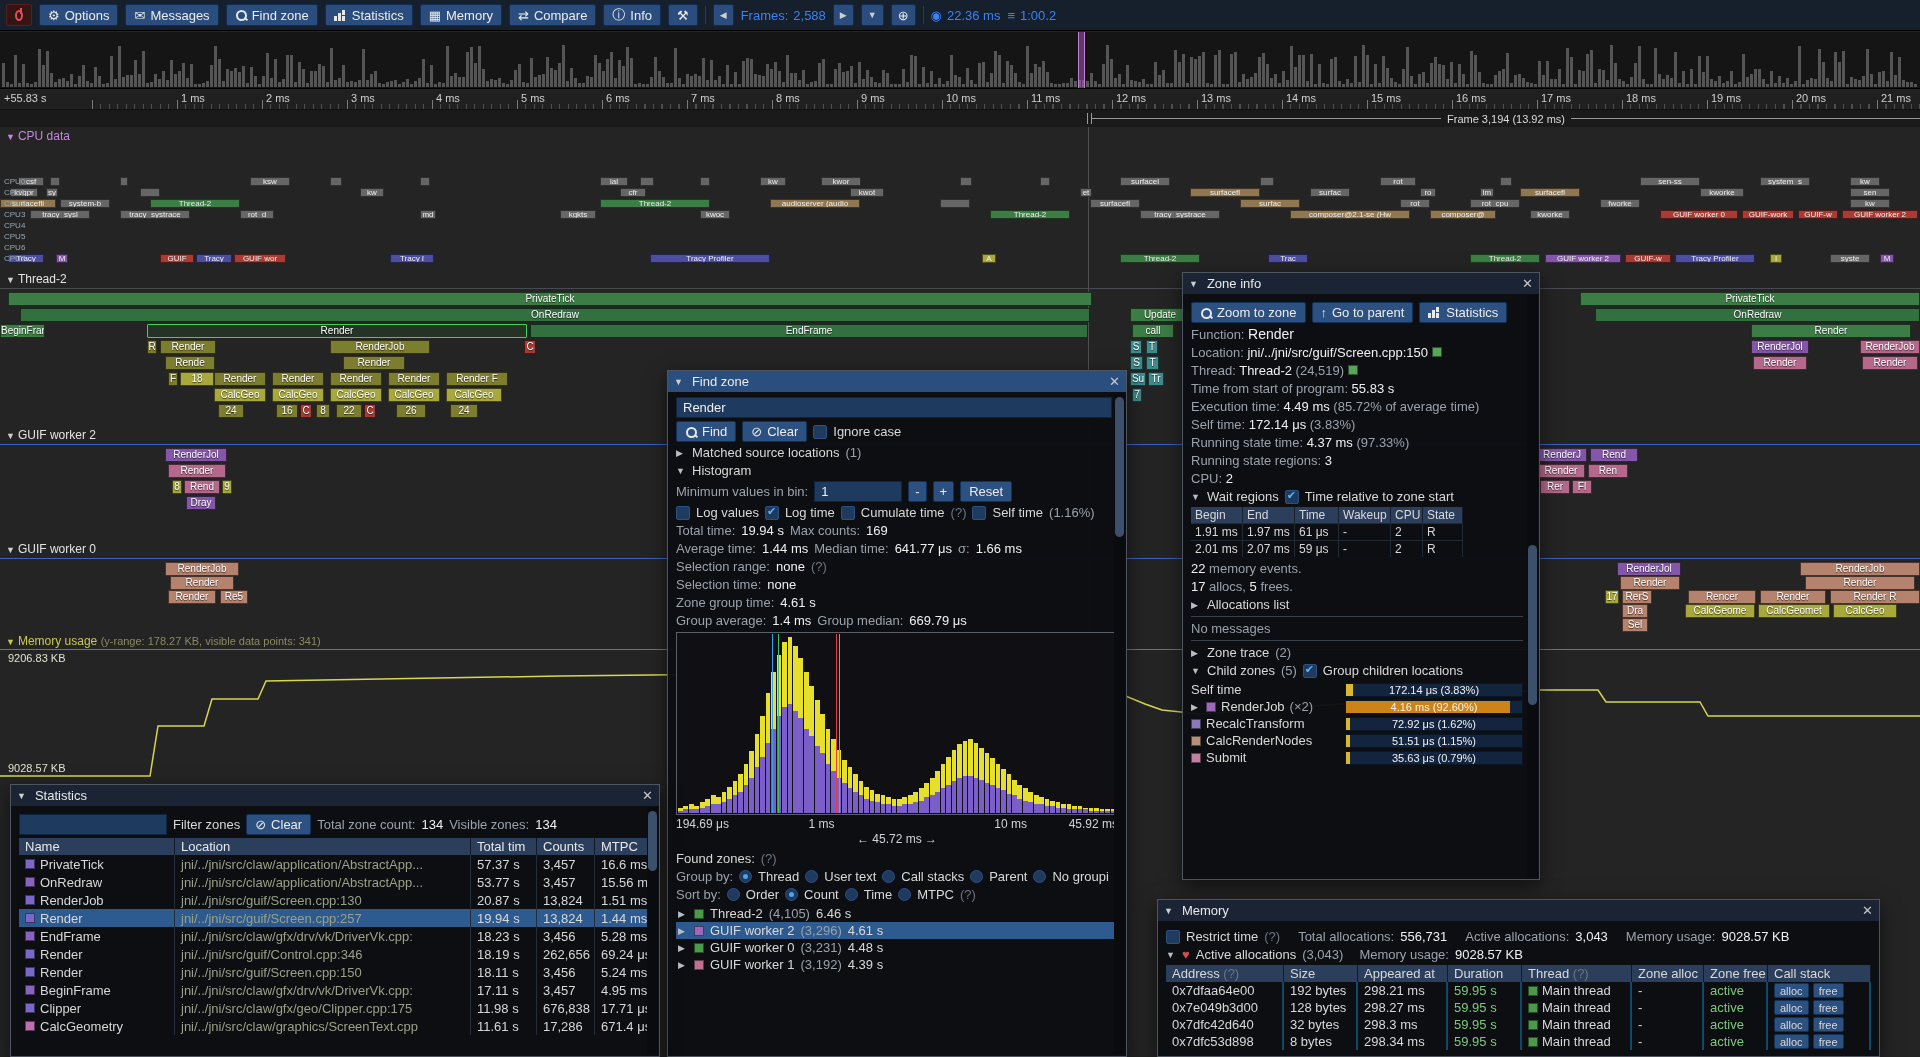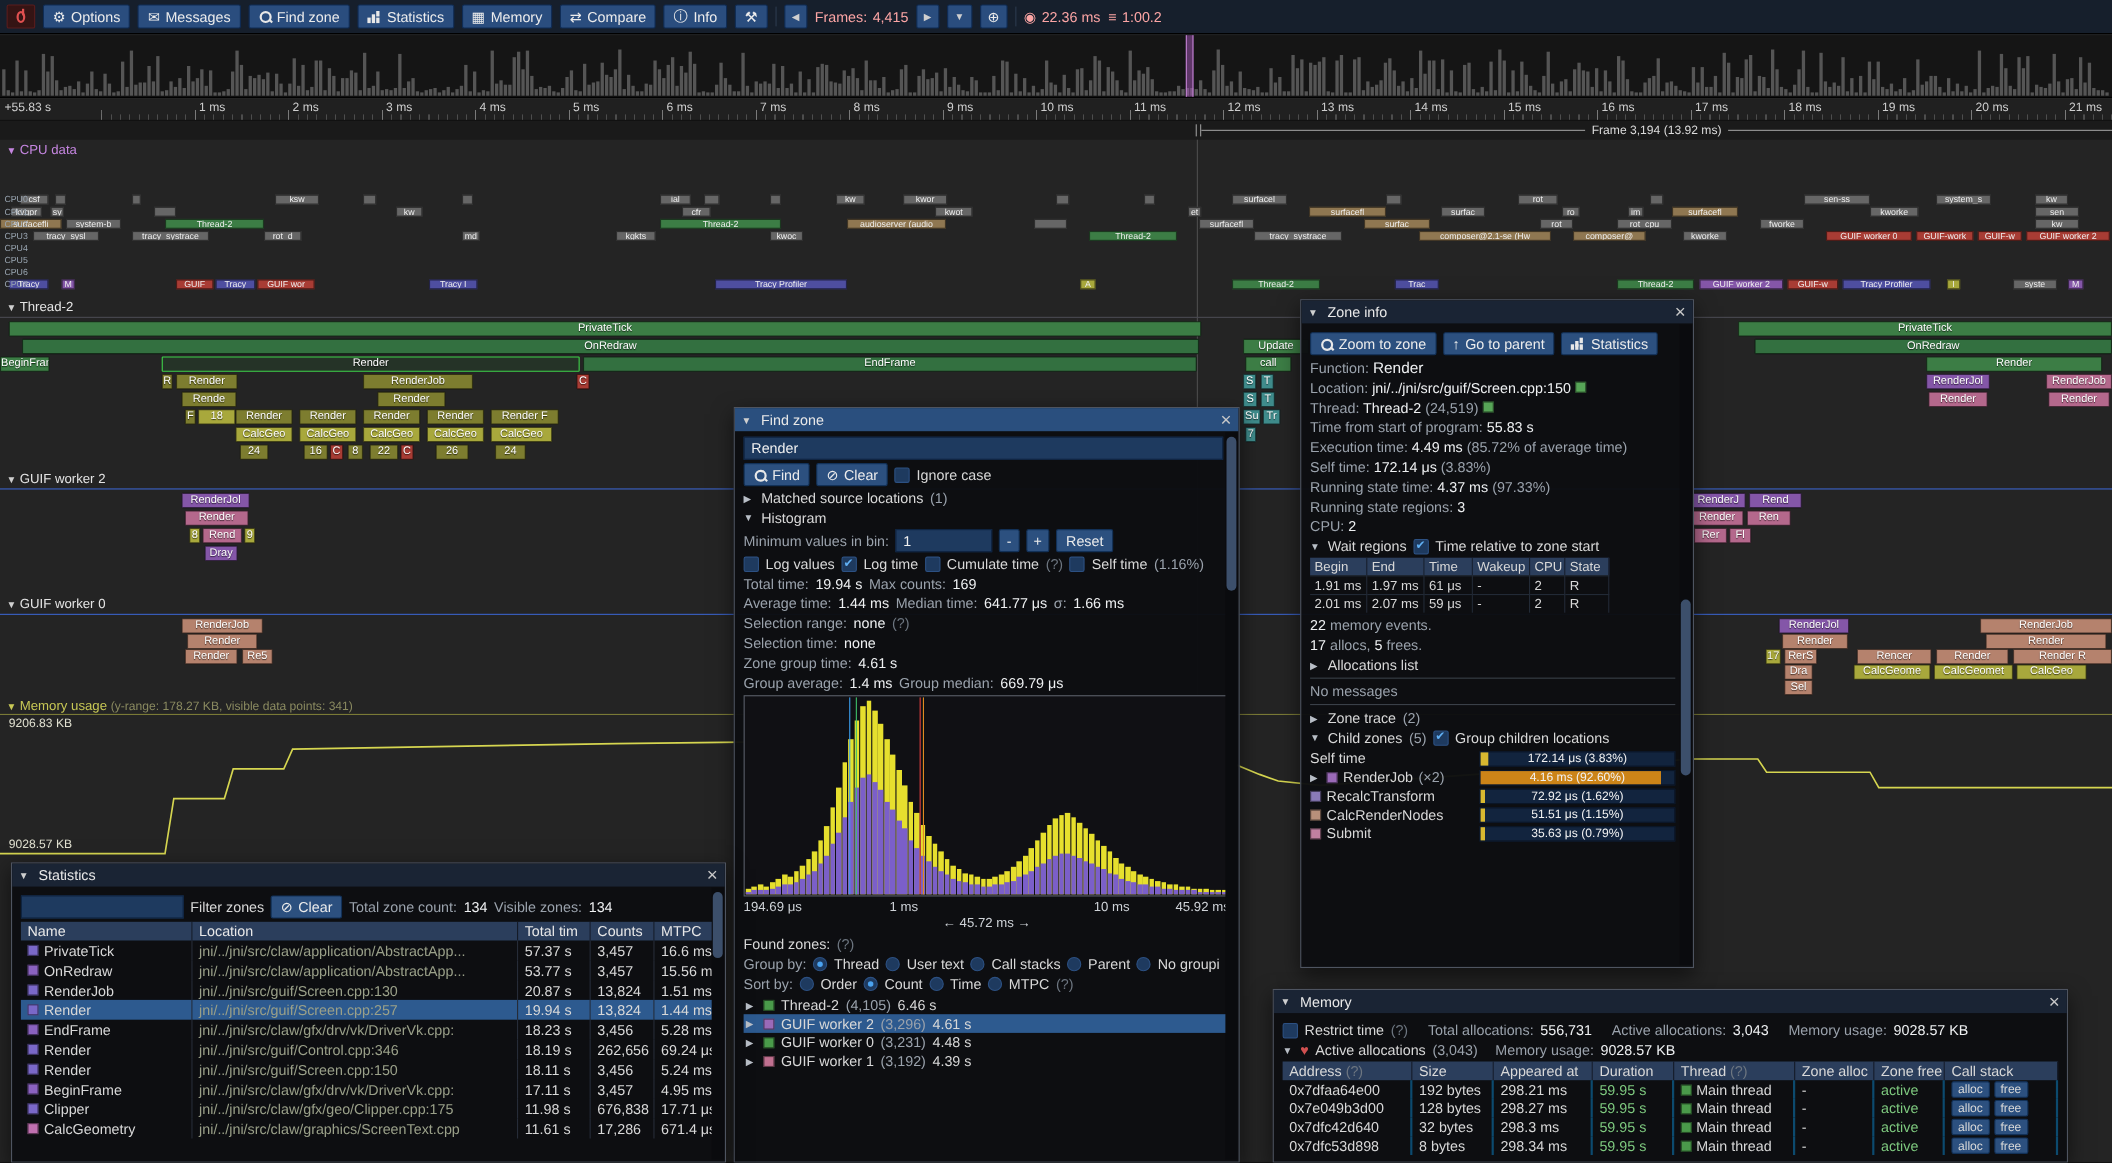--- a/index.html
+++ b/index.html
@@ -16,21 +16,21 @@
 #power-btn{background:#351414;border-color:#5a1c1c;width:26px;justify-content:center}
 .i-power{width:11px;height:11px;border:2px solid #e05050;border-radius:50%;position:relative;display:inline-block}
 .i-power::after{content:"";position:absolute;left:2.5px;top:-4px;width:2px;height:6px;background:#e05050}
 .i-lens{position:relative;width:12px;height:12px;display:inline-block;flex:none}
 .i-lens::before{content:"";position:absolute;left:1px;top:1px;width:7px;height:7px;border:2px solid #e8e8e8;border-radius:50%}
 .i-lens::after{content:"";position:absolute;left:9px;top:9px;width:4px;height:2px;background:#e8e8e8;transform:rotate(45deg)}
 .i-bars{position:relative;width:13px;height:11px;display:inline-block;flex:none}
 .i-bars::before{content:"";position:absolute;bottom:0;left:0;width:3px;height:5px;background:#e8e8e8;
   box-shadow:4px 0 0 #e8e8e8,4px -3px 0 #e8e8e8,8px 0 0 #e8e8e8,8px -6px 0 #e8e8e8}
 .ticon{font-size:13px}
-.tstat{display:inline-flex;gap:5px;color:#fca5a5}
+.tstat{display:inline-flex;gap:5px;color:#3b82f6}
 .tsep{width:1px;height:18px;background:#2c3a4e}
 
 #frame-strip{position:absolute;left:0;top:32px;width:100%;height:57px;background:#151515;border-bottom:1px solid #000}
 .fbar{position:absolute;bottom:1px;width:3px;background:#555}
 #frame-marker{position:absolute;top:0;bottom:0;width:7px;background:rgba(170,90,190,.5);
   border-left:1px solid #c080d0;border-right:1px solid #c080d0}
 
 #ruler{position:absolute;left:0;top:90px;width:100%;height:20px;background:#202020;border-bottom:1px solid #111;
   background-image:repeating-linear-gradient(90deg,#7a7a7a 0 1px,transparent 1px 85px),
     repeating-linear-gradient(90deg,#4d4d4d 0 1px,transparent 1px 8.5px);
@@ -155,21 +155,21 @@
         <div class="tbtn">
           <span class="ticon">⚒</span>
         </div>
       </div>
     <div class="tsep"></div>
     <div class="tbtn sq">
         <span class="tri" style="margin:0">◀</span>
       </div>
     <span class="tstat">
         <span>Frames:</span>
-        <span>4,415</span>
+        <span>2,588</span>
       </span>
     <div class="tbtn sq">
         <span class="tri" style="margin:0">▶</span>
       </div>
     <div class="tbtn sq">
         <span class="tri" style="margin:0">▼</span>
       </div>
     <div class="tbtn sq">
         <span>⊕</span>
       </div>

